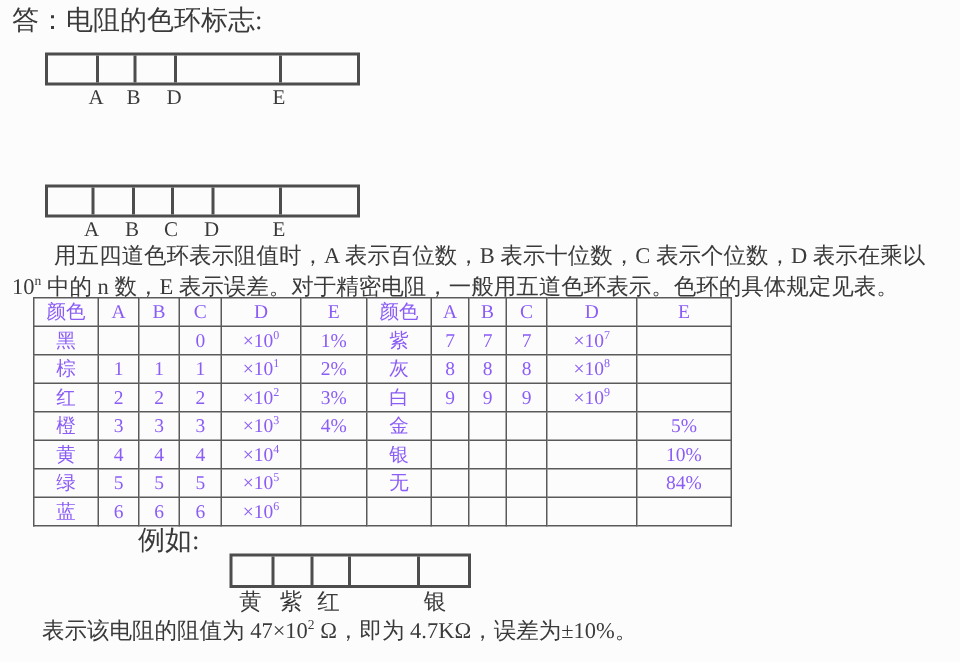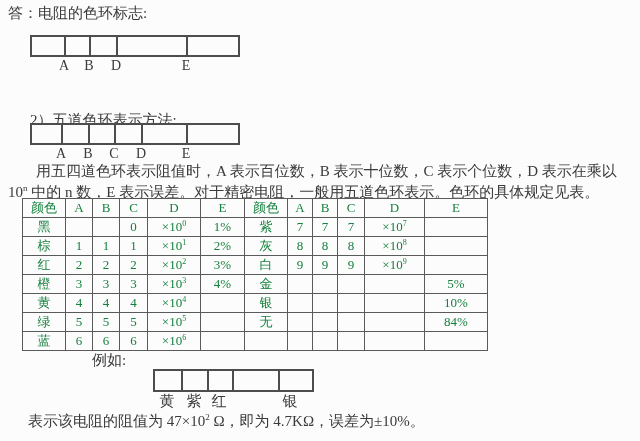--- a/index.html
+++ b/index.html
@@ -4,42 +4,42 @@
 <style>
   html,body{margin:0;padding:0;}
   .page{
     position:relative;
     width:640px;height:441px;
     background:#fcfcfc;
     font-family:"Liberation Serif","DejaVu Serif",serif;
     color:#3a3a3a;
     overflow:hidden;
   }
-  .txt{position:absolute;font-size:15px;line-height:21px;white-space:nowrap;}
+  .txt{position:absolute;font-size:18px;line-height:21px;white-space:nowrap;}
   .para{position:absolute;font-size:15px;line-height:21px;width:624px;left:8px;text-indent:28px;}
   sup{font-size:60%;line-height:0;}
   
   .resistor{
     position:absolute;
     border:2px solid #4d4d4d;
     background:#fcfcfc;
   }
   .band-line{
     position:absolute;top:0;bottom:0;width:2px;background:#4d4d4d;
   }
   .band-label{
     position:absolute;
     transform:translateX(-50%);
     font-size:14px;white-space:nowrap;
   }
   
   table.cctable{
     position:absolute;left:22px;top:198px;
     border-collapse:collapse;table-layout:fixed;
-    font-size:13px;color:#15803d;
+    font-size:13px;color:#8b5cf6;
   }
   table.cctable td,table.cctable th{
     border:1px solid #5a5a5a;
     height:17px;padding:0 2px;
     text-align:center;font-weight:normal;
     overflow:hidden;white-space:nowrap;
   }
   table.cctable sup{font-size:8px;}
 </style>
 </head>
@@ -55,21 +55,20 @@
     <div class="band-line" style="left:57px;"></div>
     <div class="band-line" style="left:84px;"></div>
     <div class="band-line" style="left:154px;"></div>
   </div>
   <span class="band-label" style="left:64px;top:58px;">A</span>
   <span class="band-label" style="left:89px;top:58px;">B</span>
   <span class="band-label" style="left:116px;top:58px;">D</span>
   <span class="band-label" style="left:186px;top:58px;">E</span>
 
 
-  <div class="txt" style="left:30px;top:110px;">2）五道色环表示方法:</div>
 
   <div class="resistor" style="left:30px;top:123px;width:206px;height:18px;">
     <div class="band-line" style="left:29px;"></div>
     <div class="band-line" style="left:56px;"></div>
     <div class="band-line" style="left:82px;"></div>
     <div class="band-line" style="left:109px;"></div>
     <div class="band-line" style="left:154px;"></div>
   </div>
   <span class="band-label" style="left:61px;top:146px;">A</span>
   <span class="band-label" style="left:88px;top:146px;">B</span>

